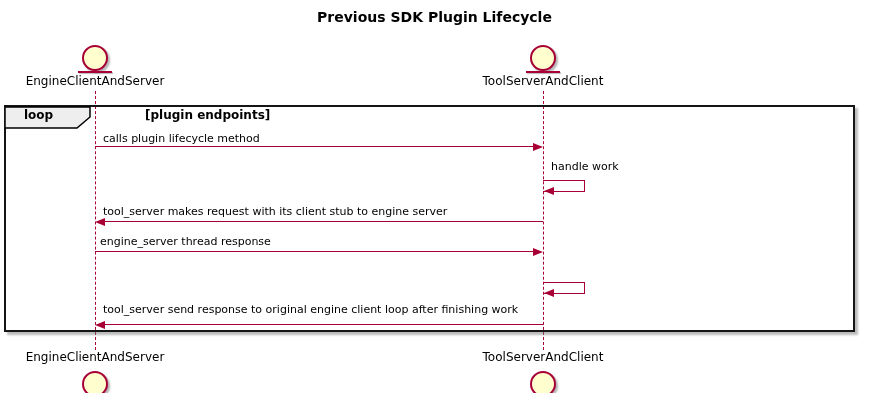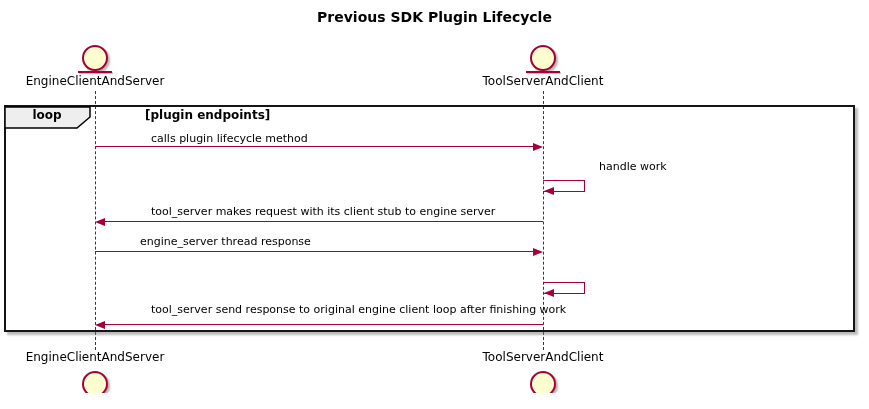--- a/index.html
+++ b/index.html
@@ -50,27 +50,27 @@
     left: 4px; top: 105px;
     width: 851px; height: 227px;
     border: 2px solid var(--frame-border);
     box-shadow: 3px 3px 2px rgba(120,120,120,0.5);
     background: transparent;
   }
   .pent-path { fill: var(--loop-label-bg); stroke: #000; stroke-width: 1.5; }
   .loop-keyword {
     left: 24px; top: 108px; width: 46px;
     font-size: 12px; font-weight: bold;
-    text-align: center;
+    text-align: left;
   }
   .loop-condition {
     left: 99px; top: 108px;
     font-size: 12px; font-weight: bold; margin-left: 46px;
   }
-  .msg-text { font-size: 11px; white-space: nowrap; margin-left: 48px; }
+  .msg-text { font-size: 11px; white-space: nowrap; }
   .msg-line { height: 1px; background: var(--accent); }
   .ah { width: 0; height: 0; border-top: 4px solid transparent; border-bottom: 4px solid transparent; }
   .ah-right { border-left: 10px solid var(--accent); }
   .ah-left  { border-right: 10px solid var(--accent); }
   .self-box {
     width: 42px; height: 12px;
     border-top: 1px solid var(--accent);
     border-right: 1px solid var(--accent);
     border-bottom: 1px solid var(--accent);
   }
@@ -105,21 +105,21 @@
   <div class="abs ah ah-right" style="left:533px; top:143px;"></div>
 
   <div class="abs msg-text" style="left:551px; top:160px;">handle work</div>
   <div class="abs self-box" style="left:543px; top:180px;"></div>
   <div class="abs ah ah-left" style="left:544px; top:187px;"></div>
 
   <div class="abs msg-text" style="left:103px; top:205px;">tool_server makes request with its client stub to engine server</div>
   <div class="abs msg-line" style="left:104px; top:221px; width:439px;"></div>
   <div class="abs ah ah-left" style="left:95px; top:218px;"></div>
 
-  <div class="abs msg-text" style="left:92px; top:235px;text-align:center;">engine_server thread response</div>
+  <div class="abs msg-text" style="left:100px; top:235px;text-align:center;">engine_server thread response</div>
   <div class="abs msg-line" style="left:95px; top:251px; width:440px;"></div>
   <div class="abs ah ah-right" style="left:533px; top:248px;"></div>
 
   <div class="abs self-box" style="left:543px; top:282px;"></div>
   <div class="abs ah ah-left" style="left:544px; top:289px;"></div>
 
   <div class="abs msg-text" style="left:103px; top:303px;">tool_server send response to original engine client loop after finishing work</div>
   <div class="abs msg-line" style="left:104px; top:324px; width:439px;"></div>
   <div class="abs ah ah-left" style="left:95px; top:321px;"></div>
 

